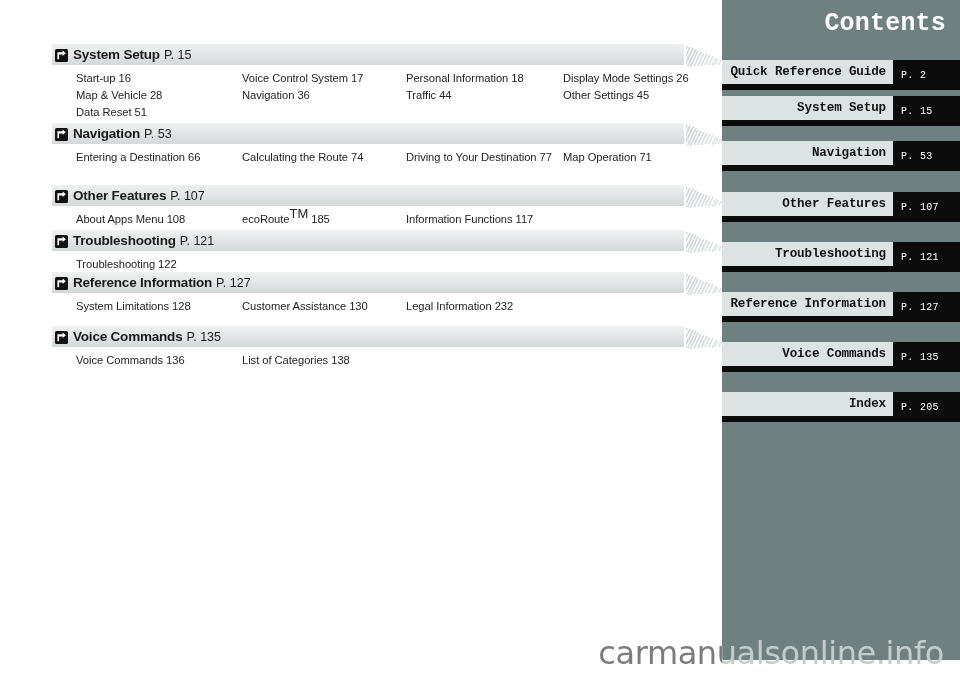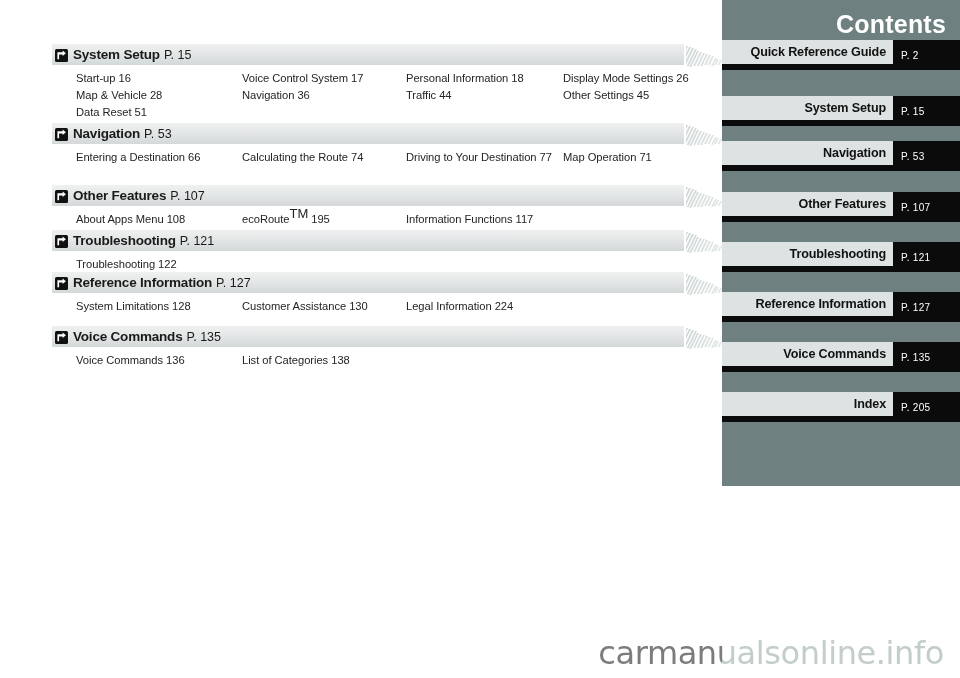--- a/index.html
+++ b/index.html
@@ -126,22 +126,23 @@
     vertical-align: super;
     line-height: 0;
   }
 
   
   #sidebar {
     position: absolute;
     left: 722px;
     top: 0;
     width: 238px;
-    height: 486px;
+    height: 660px;
     background: #6e8180;
+    font-family: Liberation Mono, monospace;
   }
 
   #contents-title {
     position: absolute;
     top: 9px;
     right: 14px;
     font-size: 25px;
     font-weight: bold;
     color: #ffffff;
     letter-spacing: 0.2px;
@@ -354,21 +355,21 @@
           <i style="left: 19.95px; top: 12.05px; height: 11.55px; opacity: 0.76;"></i>
           <i style="left: 22.8px; top: 13.2px; height: 10.2px; opacity: 0.72;"></i>
           <i style="left: 25.65px; top: 14.35px; height: 8.85px; opacity: 0.68;"></i>
           <i style="left: 28.5px; top: 15.5px; height: 7.5px; opacity: 0.65;"></i>
           <i style="left: 31.35px; top: 16.65px; height: 6.15px; opacity: 0.61;"></i>
           <i style="left: 34.2px; top: 17.8px; height: 4.8px; opacity: 0.58;"></i>
         </div>
         <div class="entries">
           <div class="entry-row">
             <span class="entry c0">About Apps Menu 108</span>
-            <span class="entry c1"><span>ecoRoute</span><sup>TM</sup><span> 195</span></span>
+            <span class="entry c1"><span>ecoRoute</span><sup>TM</sup><span> 185</span></span>
             <span class="entry c2">Information Functions 117</span>
           </div>
         </div>
       </div>
       <div class="section" style="top: 230px;">
         <div class="section-header">
           <span class="sec-icon"><svg width="13" height="13" viewBox="0 0 13 13">
               <rect x="0" y="0" width="13" height="13" rx="1.5" ry="1.5" fill="#111111"></rect>
               <path d="M2.4 3.2 L7.6 3.2 L7.6 1.6 L10.9 4.3 L7.6 7.0 L7.6 5.4 L4.1 5.4 L4.1 10.2 L2.4 10.2 Z" fill="#ffffff"></path>
             </svg></span>
@@ -417,21 +418,21 @@
           <i style="left: 22.8px; top: 13.2px; height: 10.2px; opacity: 0.72;"></i>
           <i style="left: 25.65px; top: 14.35px; height: 8.85px; opacity: 0.68;"></i>
           <i style="left: 28.5px; top: 15.5px; height: 7.5px; opacity: 0.65;"></i>
           <i style="left: 31.35px; top: 16.65px; height: 6.15px; opacity: 0.61;"></i>
           <i style="left: 34.2px; top: 17.8px; height: 4.8px; opacity: 0.58;"></i>
         </div>
         <div class="entries">
           <div class="entry-row">
             <span class="entry c0">System Limitations 128</span>
             <span class="entry c1">Customer Assistance 130</span>
-            <span class="entry c2">Legal Information 224</span>
+            <span class="entry c2">Legal Information 232</span>
           </div>
         </div>
       </div>
       <div class="section" style="top: 326px;">
         <div class="section-header">
           <span class="sec-icon"><svg width="13" height="13" viewBox="0 0 13 13">
               <rect x="0" y="0" width="13" height="13" rx="1.5" ry="1.5" fill="#111111"></rect>
               <path d="M2.4 3.2 L7.6 3.2 L7.6 1.6 L10.9 4.3 L7.6 7.0 L7.6 5.4 L4.1 5.4 L4.1 10.2 L2.4 10.2 Z" fill="#ffffff"></path>
             </svg></span>
           <span class="section-title">Voice Commands</span>
@@ -456,21 +457,21 @@
           <div class="entry-row">
             <span class="entry c0">Voice Commands 136</span>
             <span class="entry c1">List of Categories 138</span>
           </div>
         </div>
       </div>
     </div>
 
   <div id="sidebar">
     <div id="contents-title">Contents</div>
-  <div class="tab" style="top: 40px;">
+  <div class="tab" style="top: 60px;">
         <div class="tab-shadow"></div>
         <div class="tab-label">
           <span>Quick Reference Guide</span>
         </div>
         <div class="tab-page">
           <span>P. 2</span>
         </div>
       </div>
       <div class="tab" style="top: 96px;">
         <div class="tab-shadow"></div>

